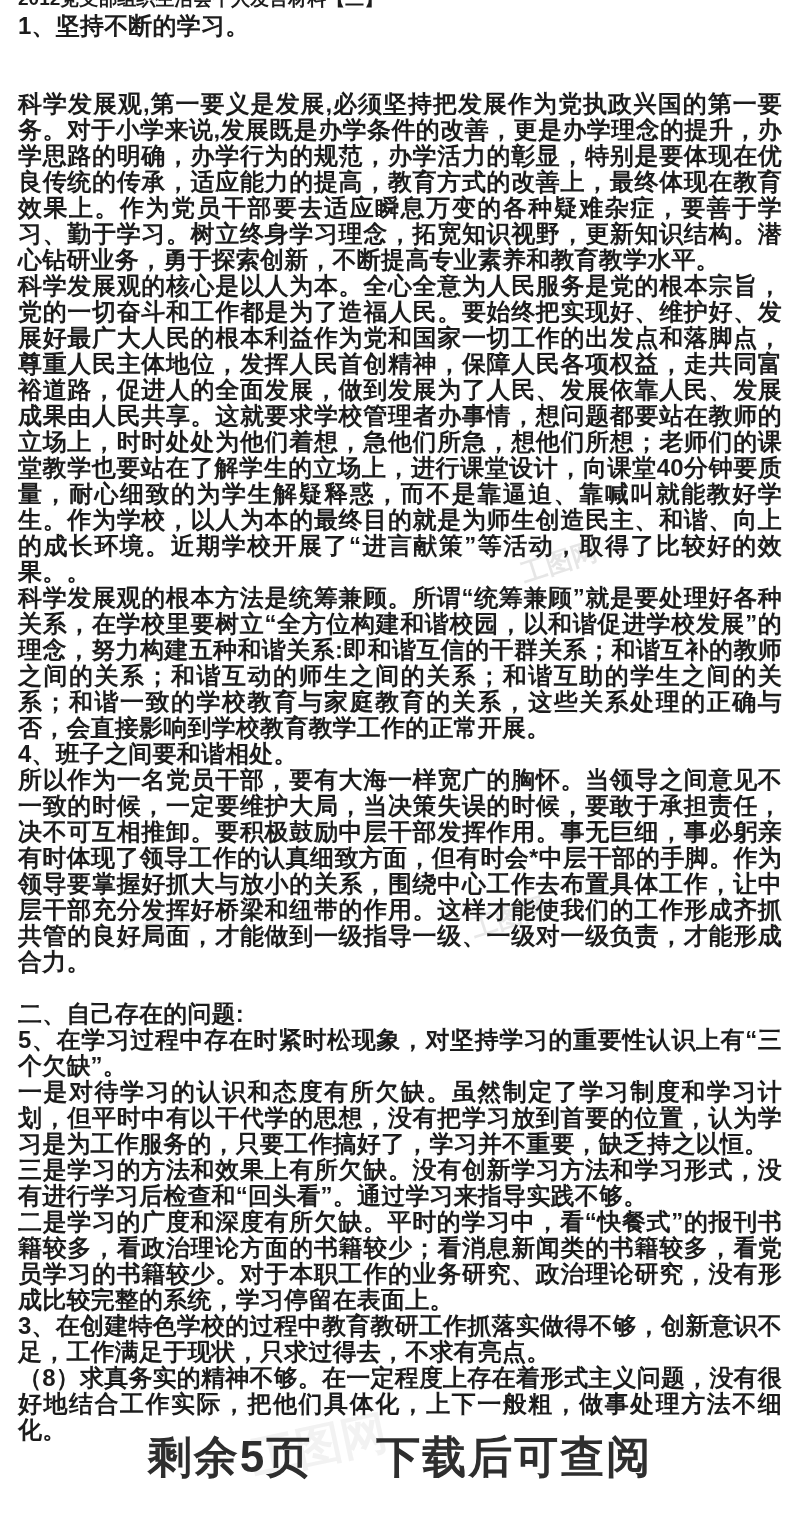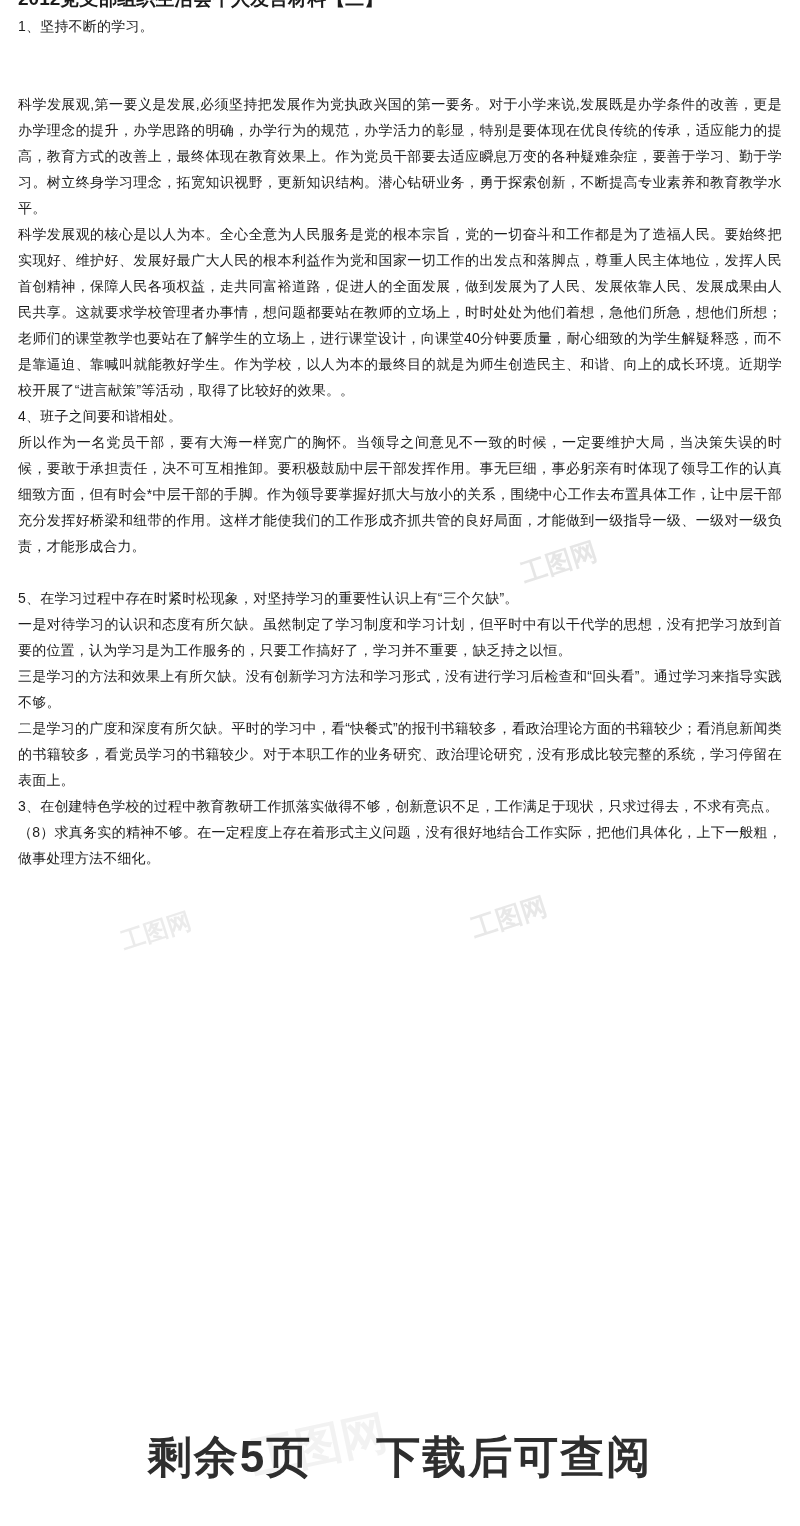--- a/index.html
+++ b/index.html
@@ -22,25 +22,26 @@
   }
   .doc-title {
     font-weight: bold;
     font-size: 19px;
     line-height: 24px;
     margin: -13px 0 2px 0; 
     white-space: nowrap;
     overflow: hidden;
   }
   .para {
-    font-size: 14px;
+    font-size: 24px;
     line-height: 26px;
     text-align: justify;
     letter-spacing: 0.2px;
     margin: 0;
+    font-weight: bold;
   }
   .para.blank {
     height: 26px;
   }
   .footer {
     position: absolute;
     z-index: 2;
     left: 0;
     right: 0;
     top: 1428px;
@@ -76,23 +77,25 @@
 <div class="watermark wm-4">工图网</div>
 
 <div class="page">
   <div class="doc-title">2012党支部组织生活会个人发言材料【二】</div>
   <div>
       <p class="para">1、坚持不断的学习。</p>
       <p class="para blank"></p>
       <p class="para blank"></p>
       <p class="para">科学发展观,第一要义是发展,必须坚持把发展作为党执政兴国的第一要务。对于小学来说,发展既是办学条件的改善，更是办学理念的提升，办学思路的明确，办学行为的规范，办学活力的彰显，特别是要体现在优良传统的传承，适应能力的提高，教育方式的改善上，最终体现在教育效果上。作为党员干部要去适应瞬息万变的各种疑难杂症，要善于学习、勤于学习。树立终身学习理念，拓宽知识视野，更新知识结构。潜心钻研业务，勇于探索创新，不断提高专业素养和教育教学水平。</p>
       <p class="para">科学发展观的核心是以人为本。全心全意为人民服务是党的根本宗旨，党的一切奋斗和工作都是为了造福人民。要始终把实现好、维护好、发展好最广大人民的根本利益作为党和国家一切工作的出发点和落脚点，尊重人民主体地位，发挥人民首创精神，保障人民各项权益，走共同富裕道路，促进人的全面发展，做到发展为了人民、发展依靠人民、发展成果由人民共享。这就要求学校管理者办事情，想问题都要站在教师的立场上，时时处处为他们着想，急他们所急，想他们所想；老师们的课堂教学也要站在了解学生的立场上，进行课堂设计，向课堂40分钟要质量，耐心细致的为学生解疑释惑，而不是靠逼迫、靠喊叫就能教好学生。作为学校，以人为本的最终目的就是为师生创造民主、和谐、向上的成长环境。近期学校开展了“进言献策”等活动，取得了比较好的效果。。</p>
+      <p class="para">科学发展观的根本方法是统筹兼顾。所谓“统筹兼顾”就是要处理好各种关系，在学校里要树立“全方位构建和谐校园，以和谐促进学校发展”的理念，努力构建五种和谐关系:即和谐互信的干群关系；和谐互补的教师之间的关系；和谐互动的师生之间的关系；和谐互助的学生之间的关系；和谐一致的学校教育与家庭教育的关系，这些关系处理的正确与否，会直接影响到学校教育教学工作的正常开展。</p>
       <p class="para">4、班子之间要和谐相处。</p>
       <p class="para">所以作为一名党员干部，要有大海一样宽广的胸怀。当领导之间意见不一致的时候，一定要维护大局，当决策失误的时候，要敢于承担责任，决不可互相推卸。要积极鼓励中层干部发挥作用。事无巨细，事必躬亲有时体现了领导工作的认真细致方面，但有时会*中层干部的手脚。作为领导要掌握好抓大与放小的关系，围绕中心工作去布置具体工作，让中层干部充分发挥好桥梁和纽带的作用。这样才能使我们的工作形成齐抓共管的良好局面，才能做到一级指导一级、一级对一级负责，才能形成合力。</p>
       <p class="para blank"></p>
+      <p class="para">二、自己存在的问题:</p>
       <p class="para">5、在学习过程中存在时紧时松现象，对坚持学习的重要性认识上有“三个欠缺”。</p>
       <p class="para">一是对待学习的认识和态度有所欠缺。虽然制定了学习制度和学习计划，但平时中有以干代学的思想，没有把学习放到首要的位置，认为学习是为工作服务的，只要工作搞好了，学习并不重要，缺乏持之以恒。</p>
       <p class="para">三是学习的方法和效果上有所欠缺。没有创新学习方法和学习形式，没有进行学习后检查和“回头看”。通过学习来指导实践不够。</p>
       <p class="para">二是学习的广度和深度有所欠缺。平时的学习中，看“快餐式”的报刊书籍较多，看政治理论方面的书籍较少；看消息新闻类的书籍较多，看党员学习的书籍较少。对于本职工作的业务研究、政治理论研究，没有形成比较完整的系统，学习停留在表面上。</p>
       <p class="para">3、在创建特色学校的过程中教育教研工作抓落实做得不够，创新意识不足，工作满足于现状，只求过得去，不求有亮点。</p>
       <p class="para">（8）求真务实的精神不够。在一定程度上存在着形式主义问题，没有很好地结合工作实际，把他们具体化，上下一般粗，做事处理方法不细化。</p>
     </div>
 </div>
 
 <div class="footer">

